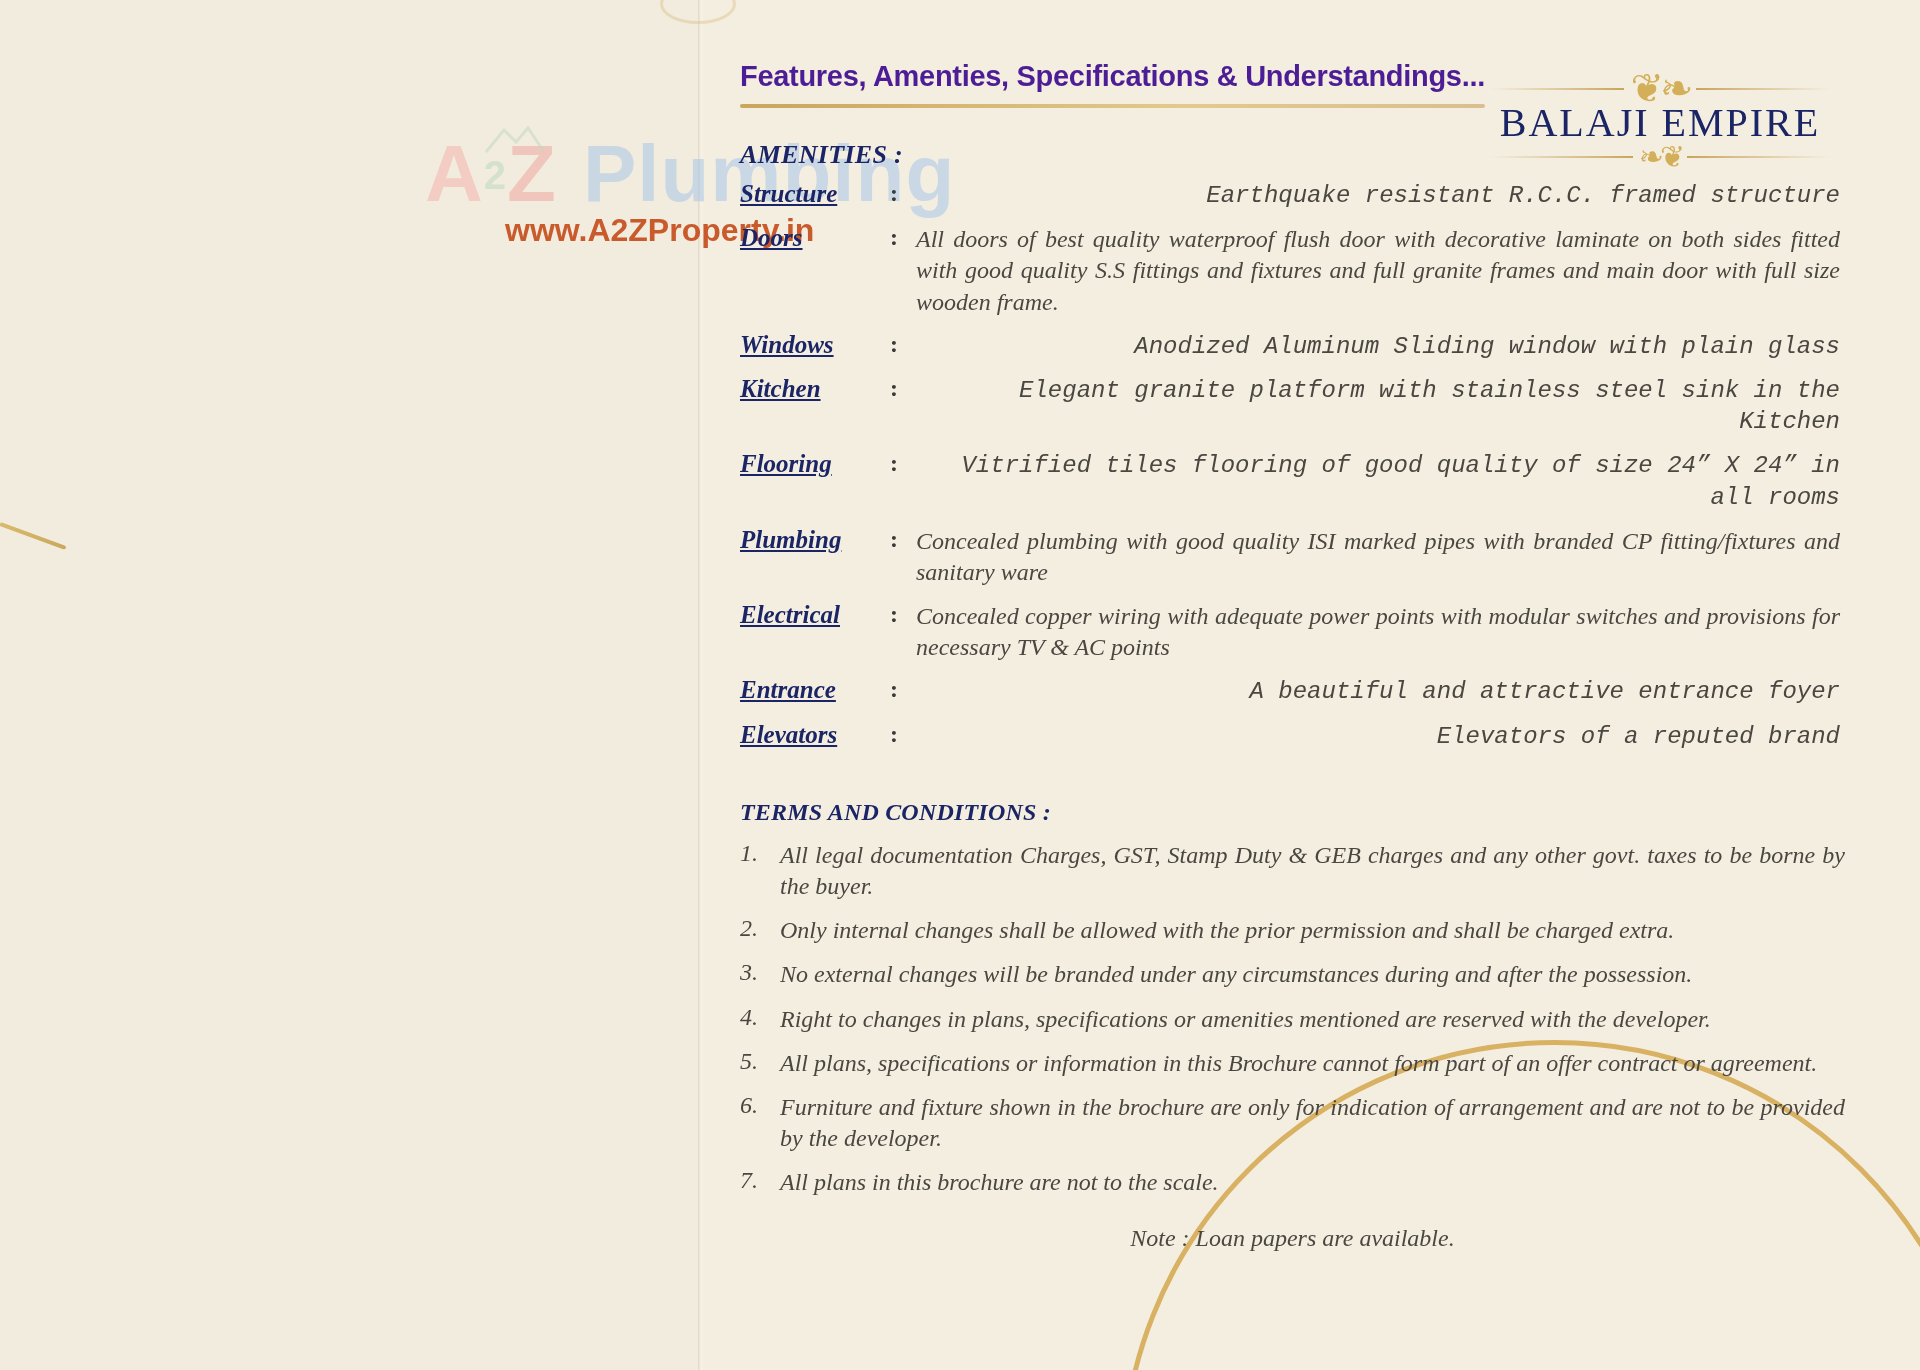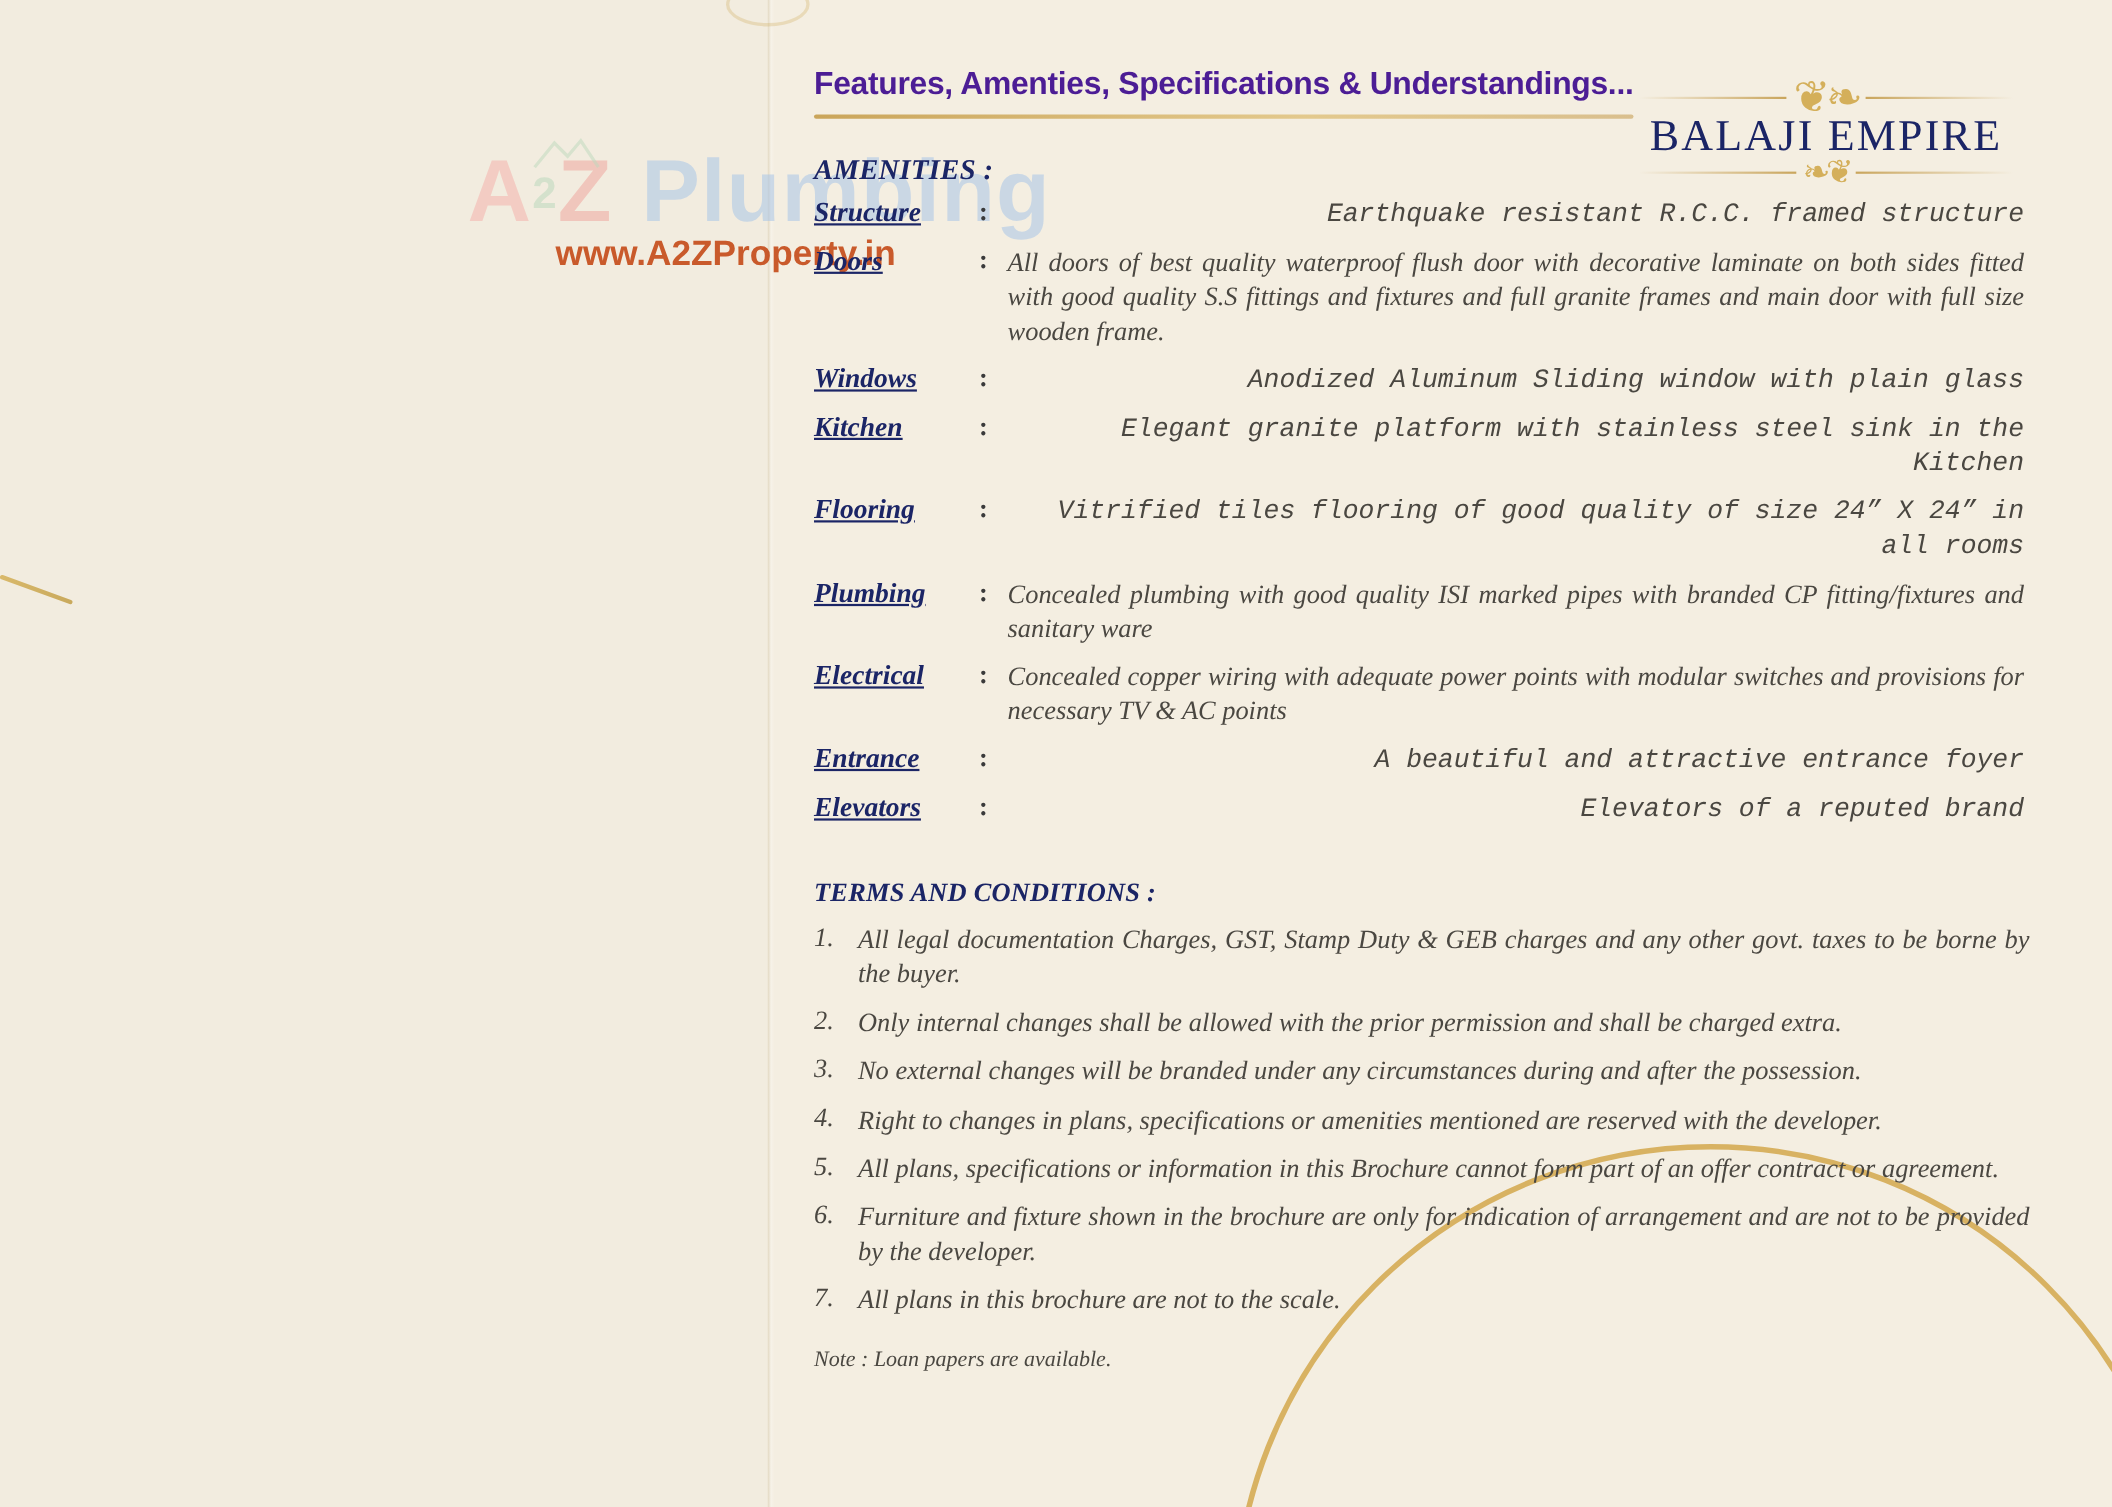--- a/index.html
+++ b/index.html
@@ -134,21 +134,21 @@
     font-style:italic;font-size:24px;color:#4a4741;width:26px;flex:none;text-align:left;
   }
   ol.terms li .txt{
     font-family:"Liberation Serif", serif;
     font-style:italic;font-size:24px;color:#4a4741;line-height:1.30;
     text-align:justify;flex:1;
   }
   ol.terms li .txt.nojust{text-align:left;}
   #note{
     font-family:"Liberation Serif", serif;
-    font-style:italic;font-size:20px;color:#4a4741;margin-top:26px;
+    font-style:italic;font-size:24px;color:#4a4741;margin-top:26px;text-align:center;
   }
 </style>
 </head>
 <body>
 
 <div id="sheet">
 
   <div id="left-page"></div>
   <div id="fold-seam"></div>
   <div id="left-gold-tick"></div>

